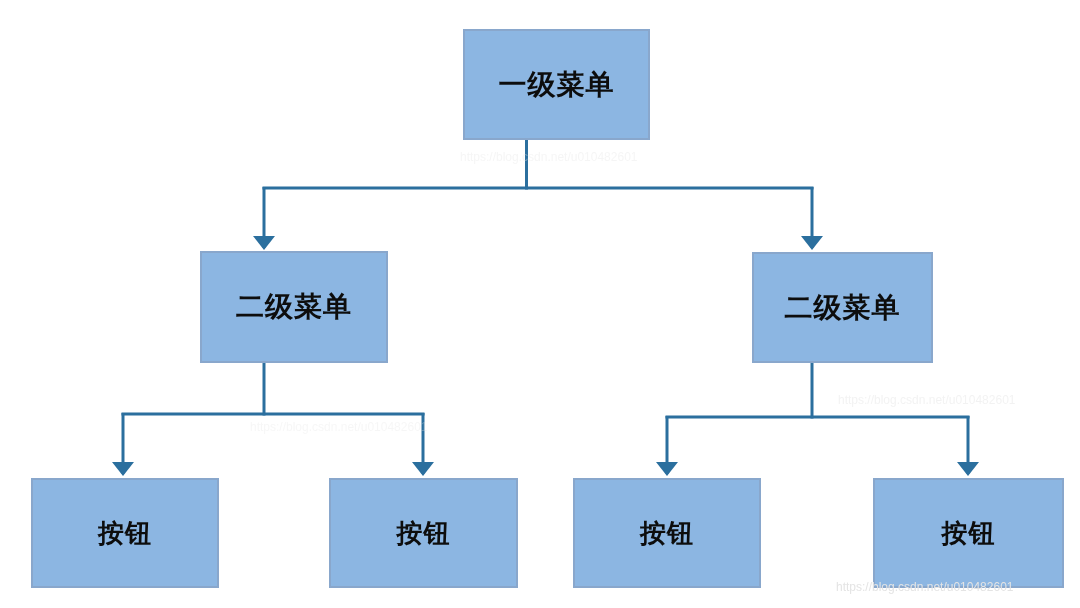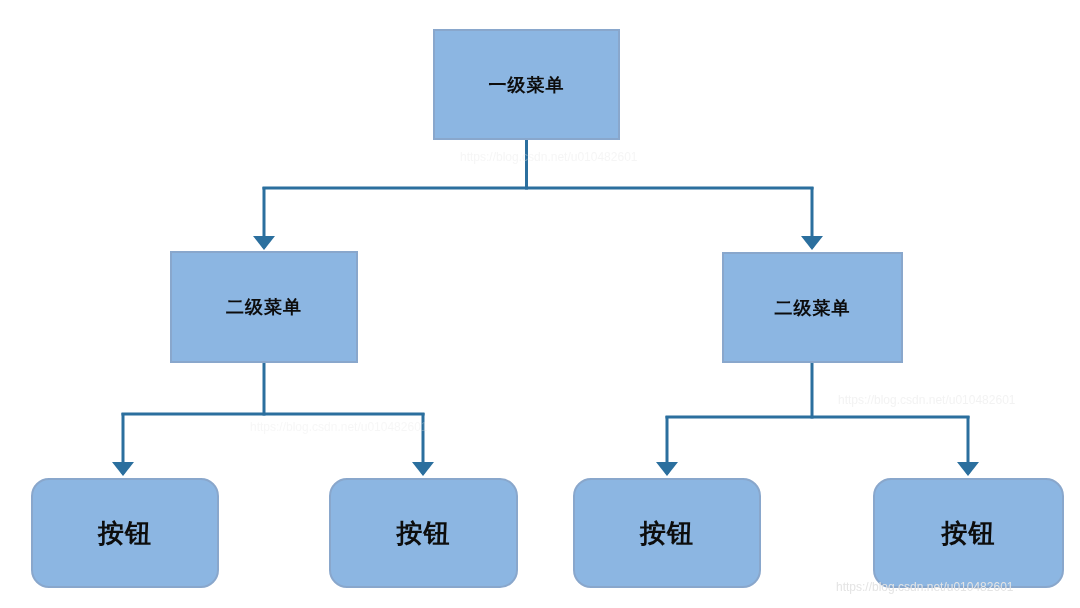--- a/index.html
+++ b/index.html
@@ -42,22 +42,22 @@
     display: flex;
     align-items: center;
     justify-content: center;
     background: var(--node-fill);
     border: 2px solid var(--node-border);
     color: var(--node-text);
     font-weight: 700;
     text-align: center;
     letter-spacing: 1px;
   }
-  .node.menu { font-size: 18px; }
-  .node.button { font-size: 26px; border-radius: 18px; }
+  .node.menu { font-size: 28px; margin-left: 30px; }
+  .node.button { font-size: 26px; }
   #n-root { left: 433px; top: 29px;  width: 187px; height: 111px; }
   #n-l2a  { left: 170px; top: 251px; width: 188px; height: 112px; }
   #n-l2b  { left: 722px; top: 252px; width: 181px; height: 111px; }
   #n-b1   { left: 31px;  top: 478px; width: 188px; height: 110px; }
   #n-b2   { left: 329px; top: 478px; width: 189px; height: 110px; }
   #n-b3   { left: 573px; top: 478px; width: 188px; height: 110px; }
   #n-b4   { left: 873px; top: 478px; width: 191px; height: 110px; }
   .wm {
     position: absolute;
     font-size: 12px;

